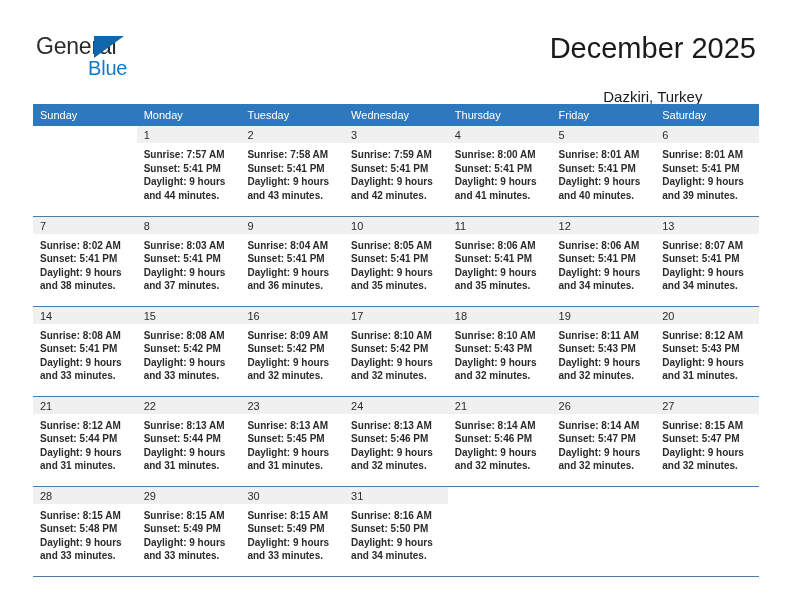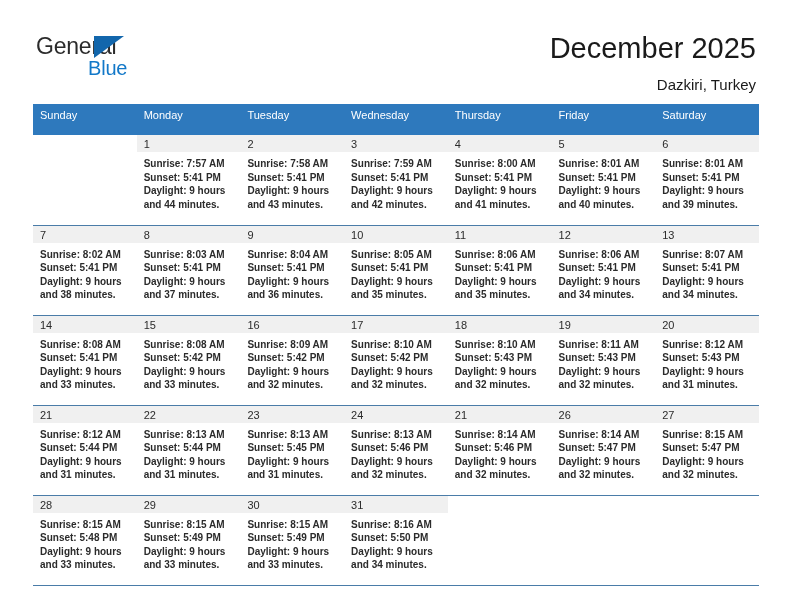--- a/index.html
+++ b/index.html
@@ -32,45 +32,45 @@
   }
   .logo-tri {
     position:absolute; left:58px; top:3px;
     width:0; height:0;
     border-top:22px solid #1266ac;
     border-right:30px solid transparent;
   }
 
   .title-block {
     position:absolute; right:36px; top:30px;
-    text-align:right;
+    text-align:center;
   }
   .cal-title {
     font-size:29px; font-weight:400; color:#1a1a1a;
     line-height:36px; letter-spacing:0px;
   }
   .cal-sub {
     font-size:15px; font-weight:400; color:#1a1a1a;
-    line-height:22px; margin-top:8px;
+    line-height:22px; margin-top:20px;
   }
 
   
   .cal {
     position:absolute; left:33px; top:104px;
     width:726px;
     border-collapse:collapse;
     table-layout:fixed;
   }
   .cal th {
     background:#2e79bd;
     color:#ffffff;
     font-size:11px;
     font-weight:400;
     text-align:left;
-    padding:5px 0 14px 7px;
+    padding:5px 0 5px 7px;
     height:21px;
     border:none;
   }
   .cal td {
     vertical-align:top;
     padding:0;
     height:90px;
     border-top:1px solid #4a7ca8;
     border-left:none; border-right:none;
     background:#ffffff;

